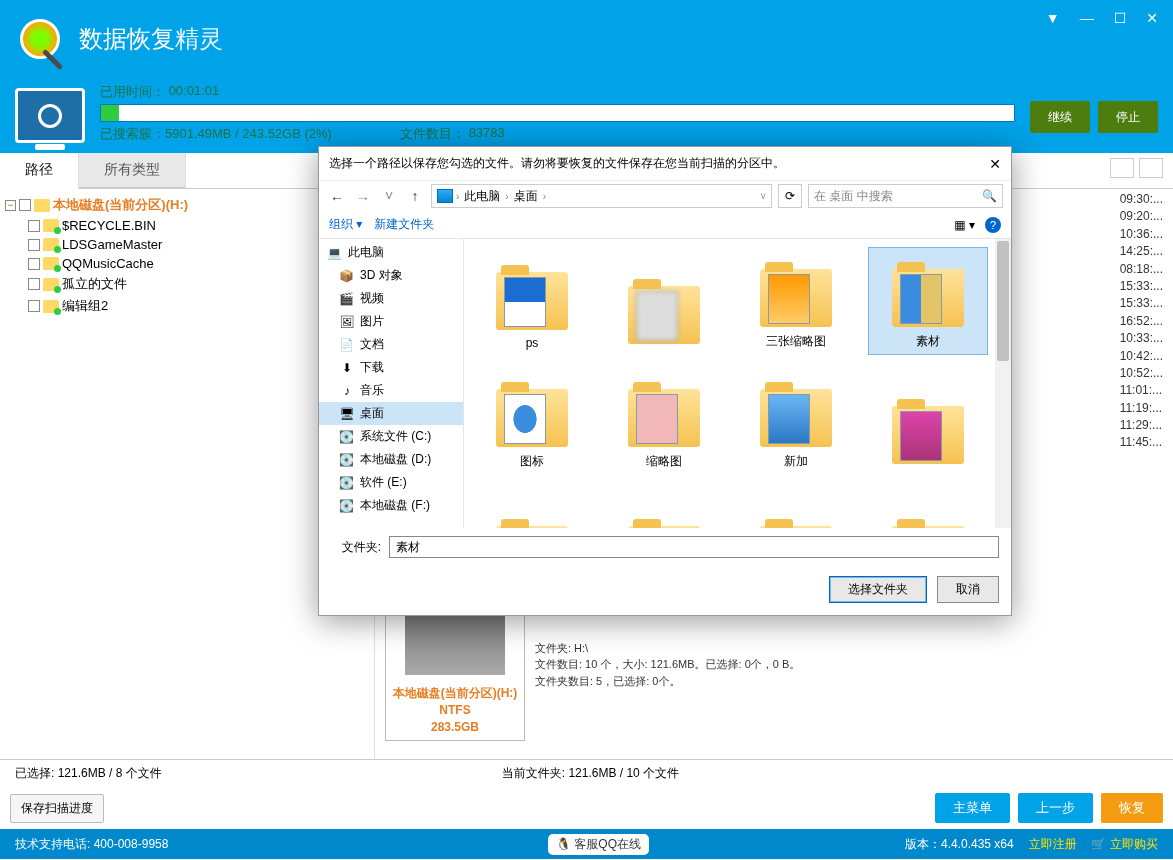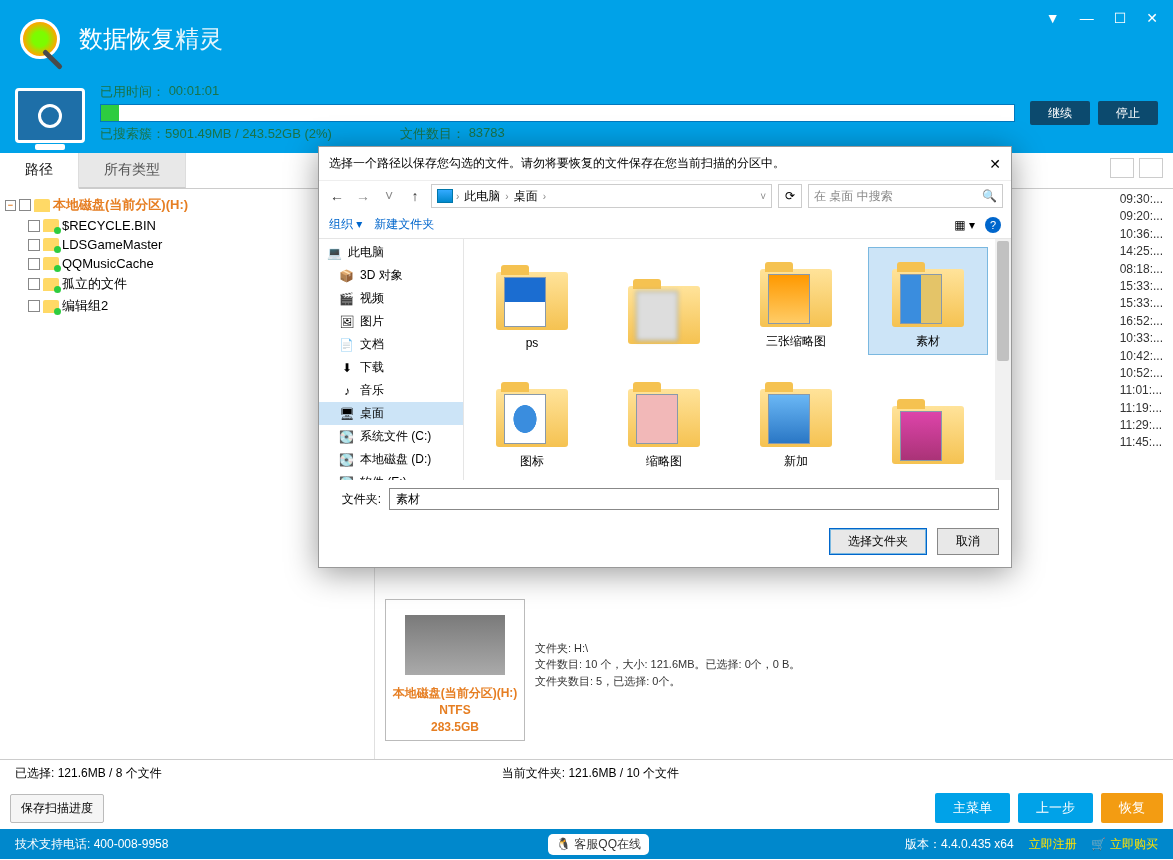--- a/index.html
+++ b/index.html
@@ -21,21 +21,21 @@
 .monitor-icon::after { content:""; position:absolute; bottom:-10px; left:50%; transform:translateX(-50%); width:30px; height:6px; background:#fff; border-radius:2px;}
 .monitor-icon .mag { position:absolute; top:50%; left:50%; transform:translate(-50%,-50%); width:24px; height:24px; border:3px solid #fff; border-radius:50%;}
 .progress-body { flex: 1; }
 .progress-line1 { display: flex; color: #1a7348; font-size: 13px; margin-bottom: 3px; }
 .progress-line1 .l { width: 300px; }
 .progress-bar { height: 18px; border: 1px solid #0277bd; background: #fff; position: relative; margin-bottom: 3px; }
 .progress-bar .fill { height: 100%; width: 2%; background: #2ecc40; }
 .progress-line2 { display: flex; color: #1a7348; font-size: 13px; }
 .progress-line2 .l { width: 300px; }
 .prog-buttons { display: flex; gap: 8px; margin-top: 18px; }
-.prog-btn { width: 60px; height: 24px; background: #0c4a6e; color: #fff; font-size: 12px; border: none; border-radius: 2px; cursor: pointer; }
+.prog-btn { width: 60px; height: 32px; background: #4d7c0f; color: #fff; font-size: 12px; border: none; border-radius: 2px; cursor: pointer; }
 
 
 .tabs { display: flex; border-bottom: 1px solid #ccc; }
 .tab { padding: 8px 25px; font-size: 14px; color: #555; cursor: pointer; border-right: 1px solid #ddd; background:#e8e8e8; border-bottom: 1px solid #ccc;}
 .tab.active { background: #fff; color: #111; border-bottom: 1px solid #fff; margin-bottom: -1px;}
 .view-switch { margin-left: auto; display: flex; gap: 5px; padding: 5px 10px; }
 .vs-btn { width: 24px; height: 20px; border: 1px solid #ccc; cursor:pointer;}
 
 
 .main-body { display: flex; height: 570px; }
@@ -69,21 +69,21 @@
 
 
 .footer { background: #0088cc; color: #fff; height: 30px; display: flex; align-items: center; padding: 0 15px; font-size: 12px; }
 .qq-badge { background: #fff; color: #333; padding: 2px 8px; border-radius: 5px; margin-left: 380px; display: flex; align-items: center; gap: 3px;}
 .qq-badge::before { content: "🐧"; }
 .footer-right { margin-left: auto; display: flex; gap: 15px; align-items: center; }
 .footer-link { color: #ffe100; cursor: pointer; }
 .cart::before { content: "🛒 "; }
 
 
-.dialog { position: absolute; left: 318px; top: 146px; width: 694px; height: 422px; background: #fff; border: 1px solid #999; box-shadow: 0 5px 30px rgba(0,0,0,0.4); z-index: 100; display: flex; flex-direction: column; }
+.dialog { position: absolute; left: 318px; top: 146px; width: 694px; height: 470px; background: #fff; border: 1px solid #999; box-shadow: 0 5px 30px rgba(0,0,0,0.4); z-index: 100; display: flex; flex-direction: column; }
 .dlg-title { display: flex; align-items: center; padding: 8px 10px; font-size: 12px; }
 .dlg-close { margin-left: auto; cursor: pointer; font-size: 14px; }
 .dlg-nav { display: flex; align-items: center; padding: 3px 8px; gap: 6px; border-top: 1px solid #eee; }
 .nav-arrow { width: 20px; text-align: center; color: #888; cursor:pointer; font-size:14px;}
 .nav-arrow.active { color: #333; }
 .addr-bar { flex: 1; border: 1px solid #ccc; height: 24px; display: flex; align-items: center; padding: 0 5px; font-size: 12px; gap: 3px;}
 .addr-seg { padding: 2px 2px; }
 .addr-chev { color: #888; font-size: 10px;}
 .addr-icon { width: 16px; height: 14px; background: linear-gradient(#3af,#08c); border:1px solid #07a;}
 .refresh { width: 24px; height: 24px; border:1px solid #ccc; display:flex; align-items:center; justify-content:center; font-size:12px; cursor:pointer;}

